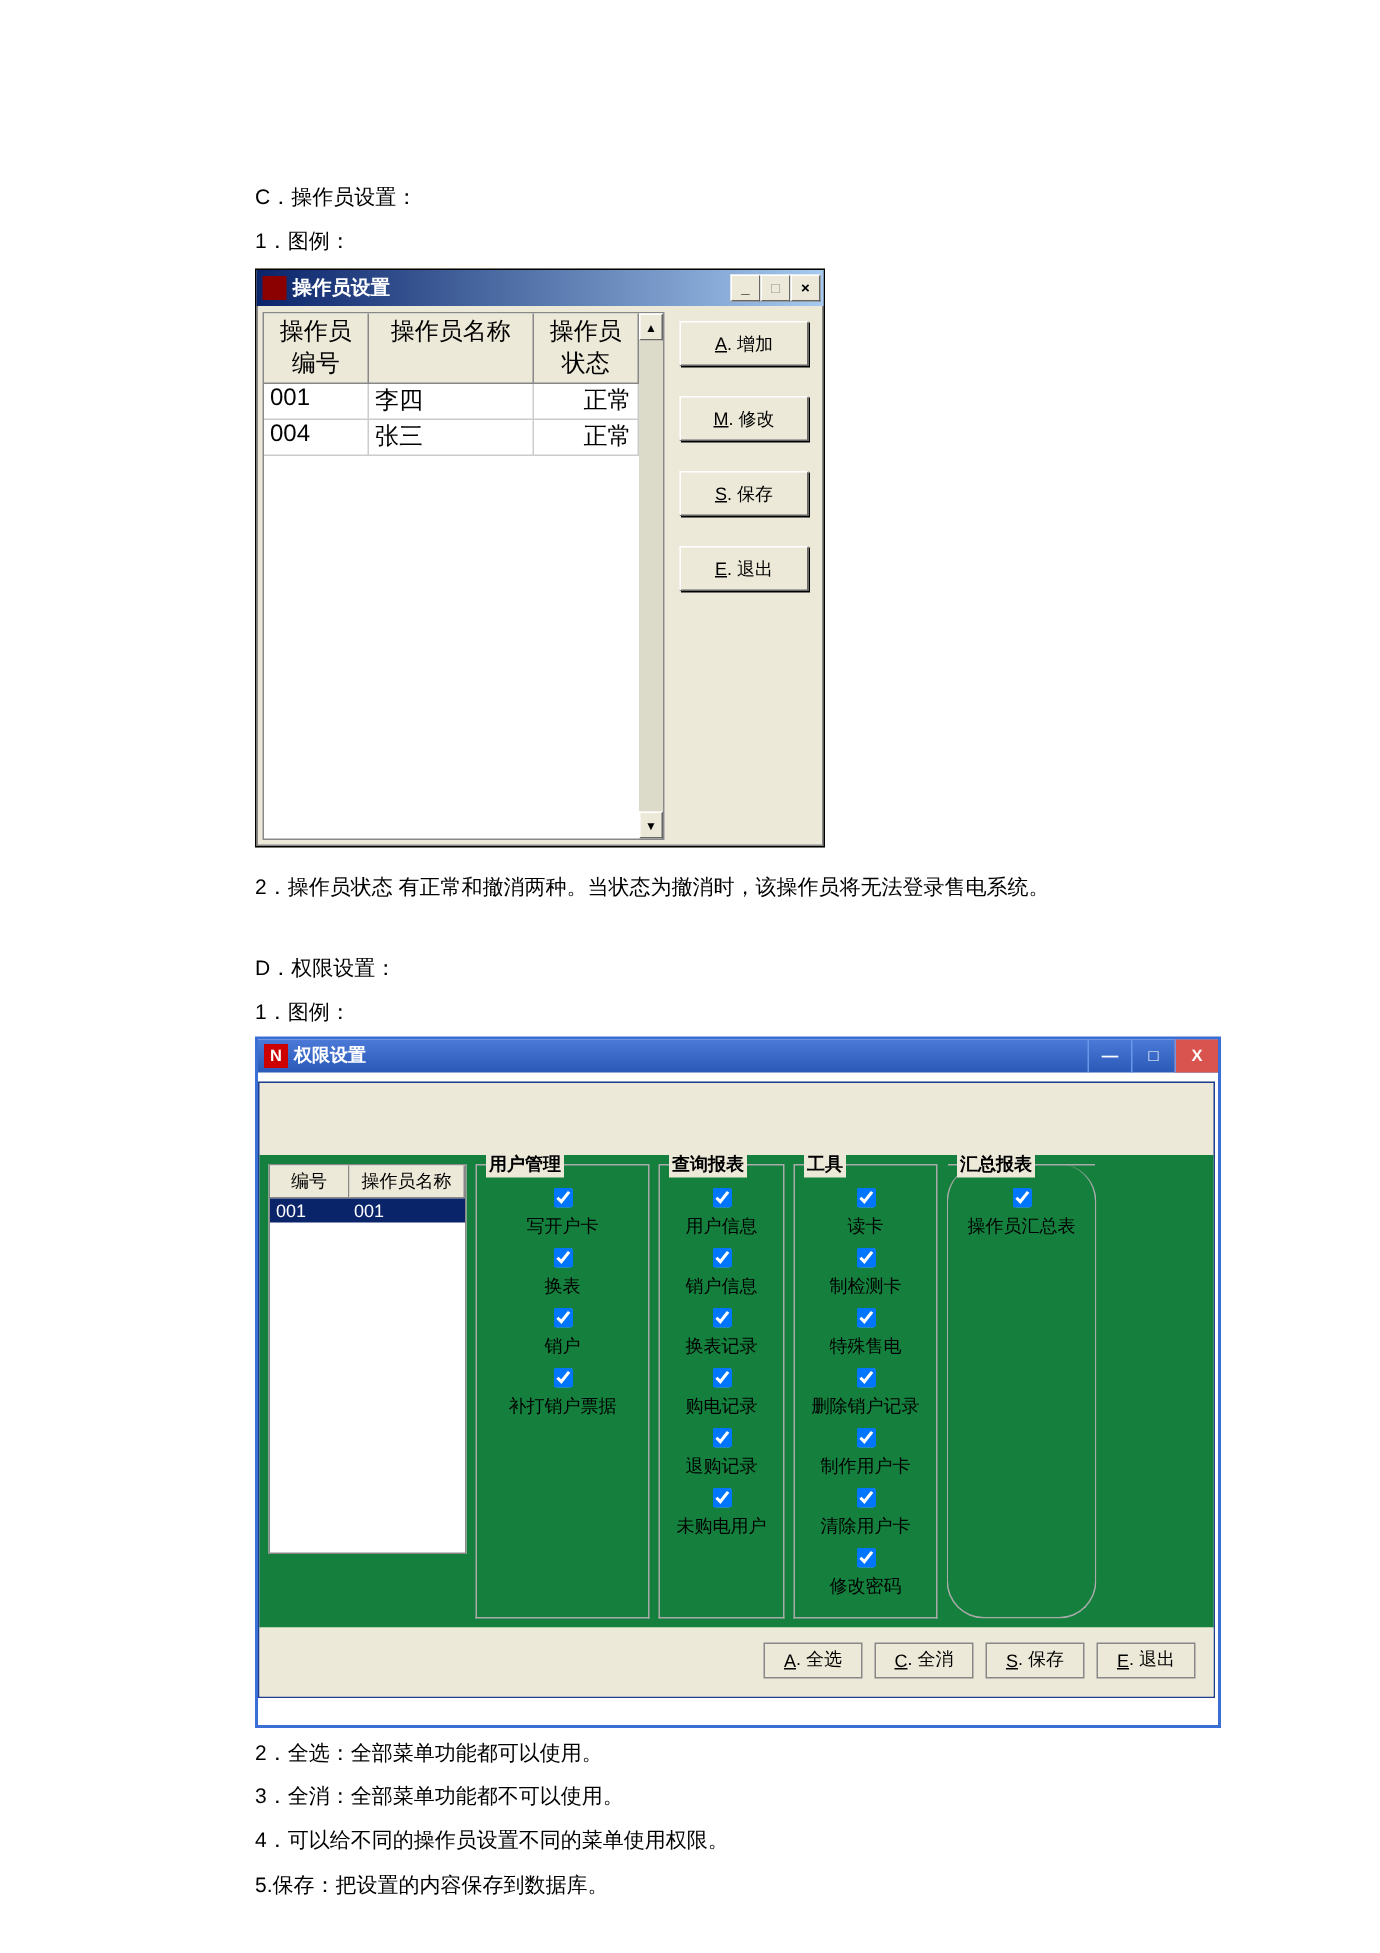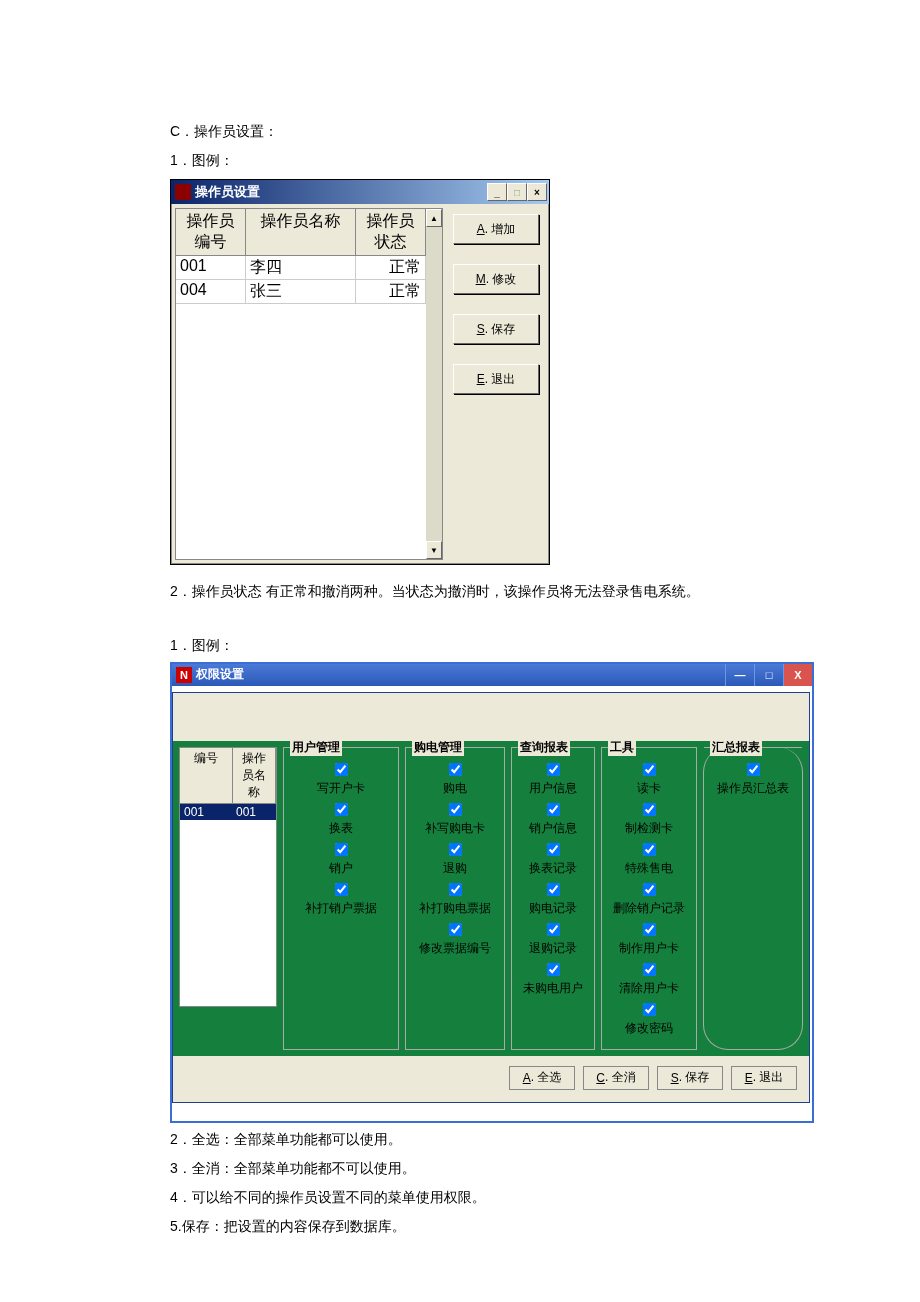--- a/index.html
+++ b/index.html
@@ -309,20 +309,21 @@
             <span>. 退出</span>
           </div>
       </div>
     </div>
   </div>
 
   <div class="para">2．操作员状态 有正常和撤消两种。当状态为撤消时，该操作员将无法登录售电系统。</div>
 
   <div style="height:20px"></div>
 
+  <div class="para">D．权限设置：</div>
   <div class="para">1．图例：</div>
 
   <div class="win2-outer" style="width:640px">
     <div class="win2-title">
       <span class="icon2">N</span>
       <span>权限设置</span>
       <div class="win2-ctrls">
         <div class="w2btn">—</div>
         <div class="w2btn">□</div>
         <div class="w2btn close">X</div>
@@ -354,43 +355,20 @@
               </label>
             <label class="chk">
                 <input type="checkbox" checked="" style="">
                 <span>销户</span>
               </label>
             <label class="chk">
                 <input type="checkbox" checked="" style="">
                 <span>补打销户票据</span>
               </label>
           </div>
-          <div class="fs col-b">
-            <div class="fs-legend">购电管理</div>
-            <label class="chk">
-                <input type="checkbox" checked="" style="">
-                <span>购电</span>
-              </label>
-            <label class="chk">
-                <input type="checkbox" checked="" style="">
-                <span>补写购电卡</span>
-              </label>
-            <label class="chk">
-                <input type="checkbox" checked="" style="">
-                <span>退购</span>
-              </label>
-            <label class="chk">
-                <input type="checkbox" checked="" style="">
-                <span>补打购电票据</span>
-              </label>
-            <label class="chk">
-                <input type="checkbox" checked="" style="">
-                <span>修改票据编号</span>
-              </label>
-          </div>
           <div class="fs col-d">
             <div class="fs-legend">查询报表</div>
             <label class="chk">
                 <input type="checkbox" checked="" style="">
                 <span>用户信息</span>
               </label>
             <label class="chk">
                 <input type="checkbox" checked="" style="">
                 <span>销户信息</span>
               </label>

